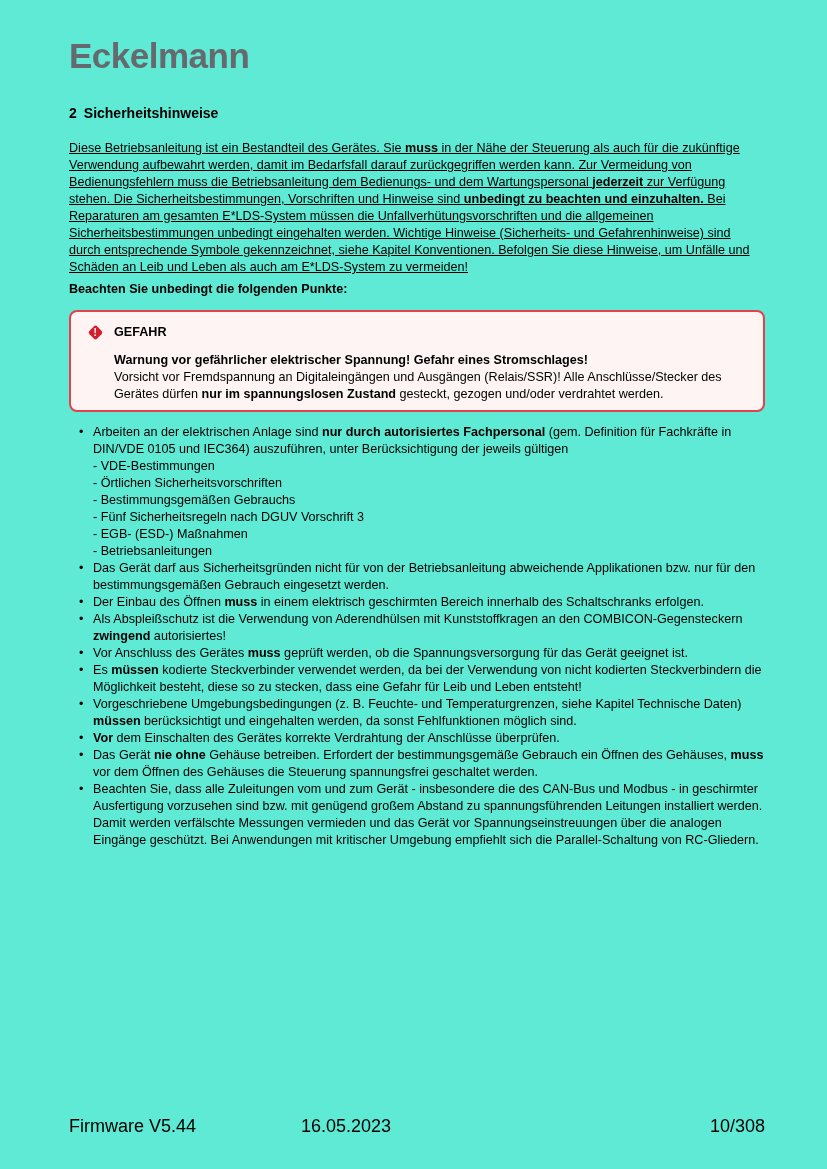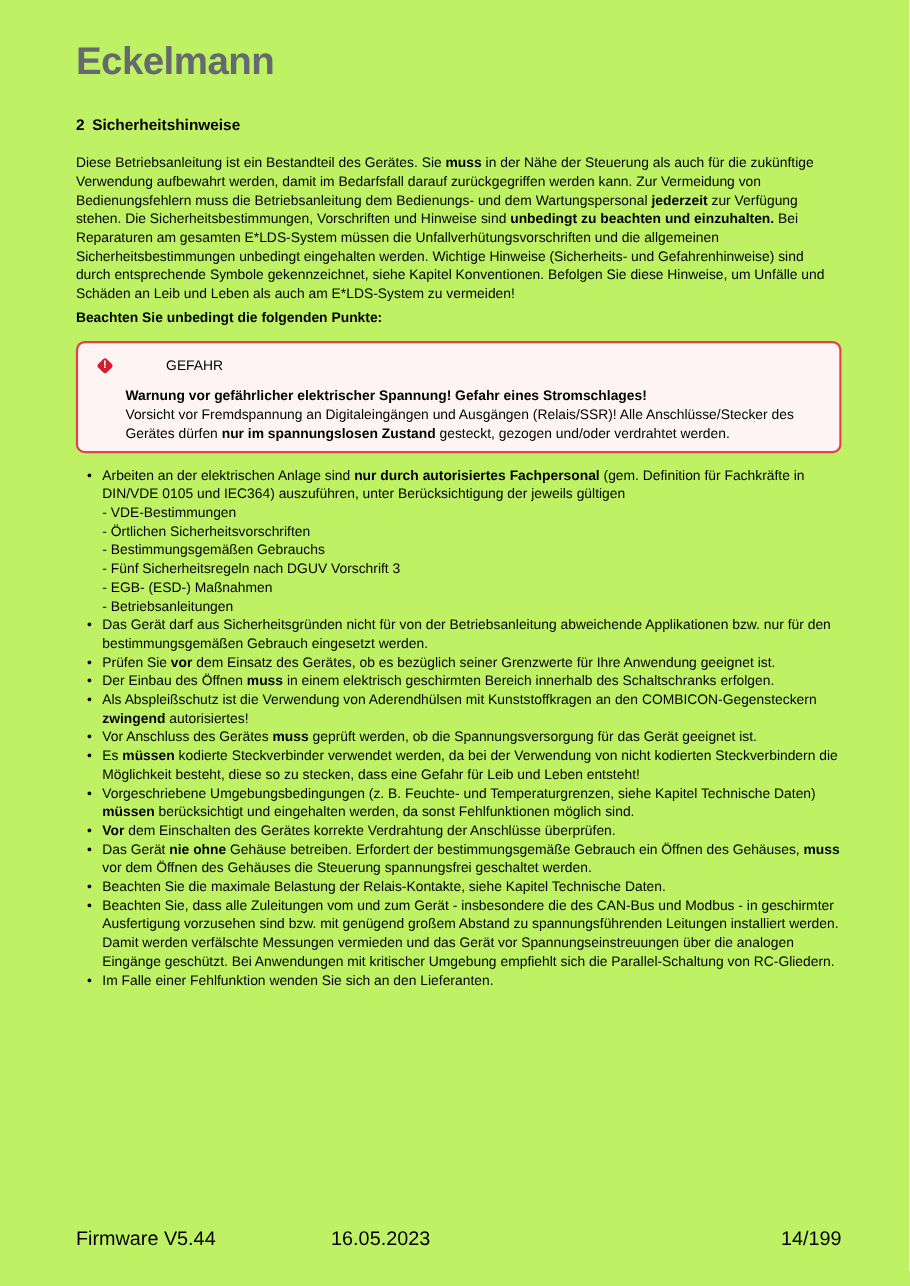--- a/index.html
+++ b/index.html
@@ -6,33 +6,33 @@
     --logo-gray:#66696e;
     --danger-border:#e5414c;
     --danger-icon:#d21f2e;
     --danger-bg:#fdf4f3;
     --text:#000000;
   }
   html,body{margin:0;padding:0;background:#ffffff;}
   .page{
     position:relative;
     width:827px;height:1169px;
-    background:#bef264;
+    background:#5eead4;
     font-family:"Liberation Sans","DejaVu Sans",sans-serif;
     font-size:12.6px;line-height:17px;color:var(--text);
     overflow:hidden;
   }
   .content{padding:40px 62px 0 69px;}
   .logo{
     font-size:35px;line-height:32px;font-weight:bold;
     color:var(--logo-gray);letter-spacing:-0.5px;
   }
   .heading{font-size:14px;font-weight:bold;margin:33px 0 18px 0;line-height:17px;}
   .heading .num{margin-right:7px;}
-  .intro{margin:0;}
+  .intro{margin:0;text-decoration:underline;}
   .lead{font-weight:bold;margin:5px 0 12px 0;}
   .b{font-weight:bold;}
   .danger-box{
     position:relative;
     border:2px solid var(--danger-border);
     border-radius:8px;
     background:var(--danger-bg);
     padding:12px 16px 7px 43px;
     margin:0 0 12px 0;
   }
@@ -41,21 +41,21 @@
     width:11px;height:11px;
     background:var(--danger-icon);
     border-radius:2.5px;
     transform:rotate(45deg);
     display:flex;align-items:center;justify-content:center;
   }
   .danger-icon span{
     transform:rotate(-45deg);
     color:#ffffff;font-weight:bold;font-size:10px;line-height:1;
   }
-  .danger-title{font-weight:normal;margin-bottom:11px;margin-left:37px;}
+  .danger-title{font-weight:bold;margin-bottom:11px;}
   .bullets{list-style:none;margin:0;padding:0;}
   .bullets li{position:relative;padding-left:24px;}
   .bullets li::before{content:"\2022";position:absolute;left:10px;top:0;}
   .footer{
     position:absolute;left:69px;right:62px;top:1118px;
     display:flex;font-size:18px;
   }
   .footer .f-left{flex:1;text-align:left;}
   .footer .f-center{flex:1;}
   .footer .f-right{flex:1;text-align:right;}
@@ -81,33 +81,30 @@
         <span>!</span>
       </div>
       <div class="danger-title">GEFAHR</div>
       <div class="danger-subtitle"><span class="b">Warnung vor gefährlicher elektrischer Spannung! Gefahr eines Stromschlages!</span></div>
       <div class="danger-body"><span>Vorsicht vor Fremdspannung an Digitaleingängen und Ausgängen (Relais/SSR)! Alle Anschlüsse/Stecker des Gerätes dürfen </span><span class="b">nur im spannungslosen Zustand</span><span> gesteckt, gezogen und/oder verdrahtet werden.</span></div>
     </div>
 
     <ul class="bullets">
         <li><span>Arbeiten an der elektrischen Anlage sind </span><span class="b">nur durch autorisiertes Fachpersonal</span><span> (gem. Definition für Fachkräfte in DIN/VDE 0105 und IEC364) auszuführen, unter Berücksichtigung der jeweils gültigen</span><br><span>- VDE-Bestimmungen</span><br><span>- Örtlichen Sicherheitsvorschriften</span><br><span>- Bestimmungsgemäßen Gebrauchs</span><br><span>- Fünf Sicherheitsregeln nach DGUV Vorschrift 3</span><br><span>- EGB- (ESD-) Maßnahmen</span><br><span>- Betriebsanleitungen</span></li>
         <li><span>Das Gerät darf aus Sicherheitsgründen nicht für von der Betriebsanleitung abweichende Applikationen bzw. nur für den bestimmungsgemäßen Gebrauch eingesetzt werden.</span></li>
-        <li><span>Prüfen Sie </span><span class="b">vor</span><span> dem Einsatz des Gerätes, ob es bezüglich seiner Grenzwerte für Ihre Anwendung geeignet ist.</span></li>
         <li><span>Der Einbau des Öffnen </span><span class="b">muss</span><span> in einem elektrisch geschirmten Bereich innerhalb des Schaltschranks erfolgen.</span></li>
         <li><span>Als Abspleißschutz ist die Verwendung von Aderendhülsen mit Kunststoffkragen an den COMBICON-Gegensteckern </span><span class="b">zwingend</span><span> autorisiertes!</span></li>
         <li><span>Vor Anschluss des Gerätes </span><span class="b">muss</span><span> geprüft werden, ob die Spannungsversorgung für das Gerät geeignet ist.</span></li>
         <li><span>Es </span><span class="b">müssen</span><span> kodierte Steckverbinder verwendet werden, da bei der Verwendung von nicht kodierten Steckverbindern die Möglichkeit besteht, diese so zu stecken, dass eine Gefahr für Leib und Leben entsteht!</span></li>
         <li><span>Vorgeschriebene Umgebungsbedingungen (z. B. Feuchte- und Temperaturgrenzen, siehe Kapitel Technische Daten) </span><span class="b">müssen</span><span> berücksichtigt und eingehalten werden, da sonst Fehlfunktionen möglich sind.</span></li>
         <li><span class="b">Vor</span><span> dem Einschalten des Gerätes korrekte Verdrahtung der Anschlüsse überprüfen.</span></li>
         <li><span>Das Gerät </span><span class="b">nie ohne</span><span> Gehäuse betreiben. Erfordert der bestimmungsgemäße Gebrauch ein Öffnen des Gehäuses, </span><span class="b">muss</span><span> vor dem Öffnen des Gehäuses die Steuerung spannungsfrei geschaltet werden.</span></li>
-        <li><span>Beachten Sie die maximale Belastung der Relais-Kontakte, siehe Kapitel Technische Daten.</span></li>
         <li><span>Beachten Sie, dass alle Zuleitungen vom und zum Gerät - insbesondere die des CAN-Bus und Modbus - in geschirmter Ausfertigung vorzusehen sind bzw. mit genügend großem Abstand zu spannungsführenden Leitungen installiert werden. Damit werden verfälschte Messungen vermieden und das Gerät vor Spannungseinstreuungen über die analogen Eingänge geschützt. Bei Anwendungen mit kritischer Umgebung empfiehlt sich die Parallel-Schaltung von RC-Gliedern.</span></li>
-        <li><span>Im Falle einer Fehlfunktion wenden Sie sich an den Lieferanten.</span></li>
       </ul>
 
   </div>
 
   <div class="footer">
     <span class="f-left">Firmware V5.44</span>
     <span class="f-center">16.05.2023</span>
-    <span class="f-right">14/199</span>
+    <span class="f-right">10/308</span>
   </div>
 </div>
 
 </body></html>

